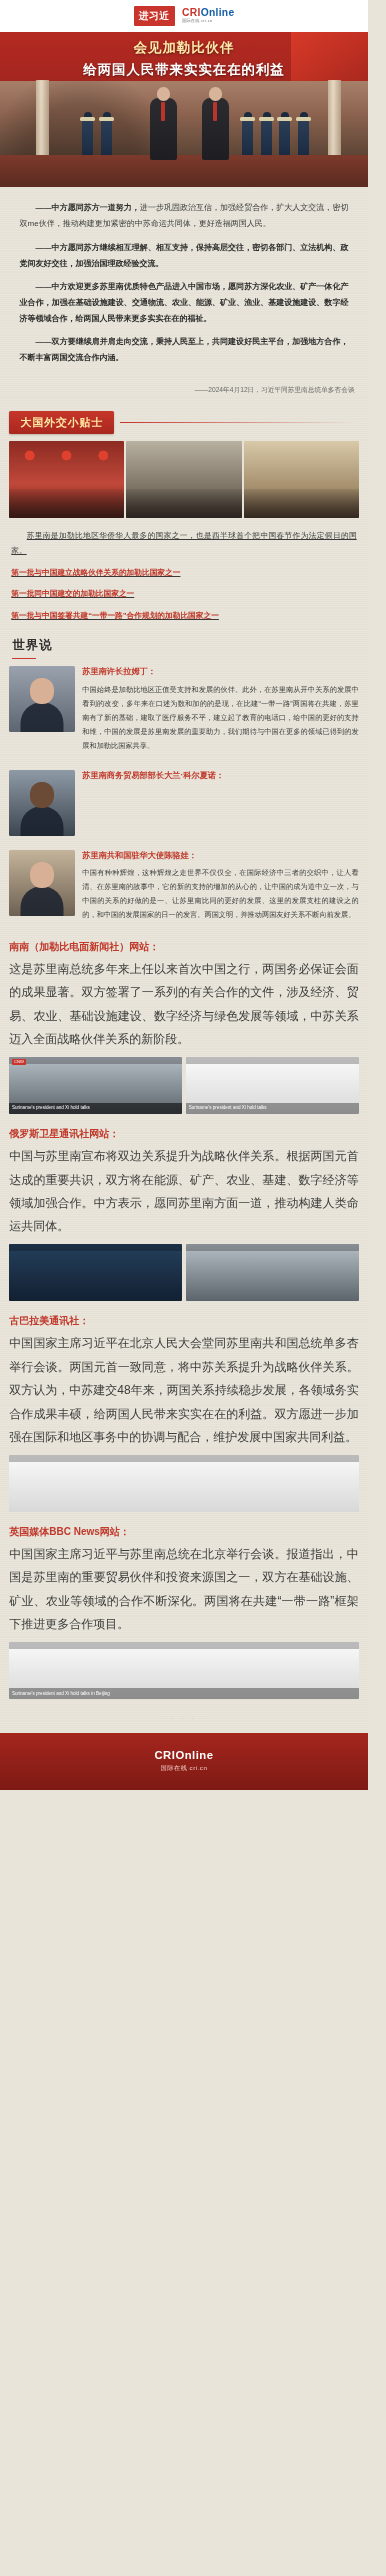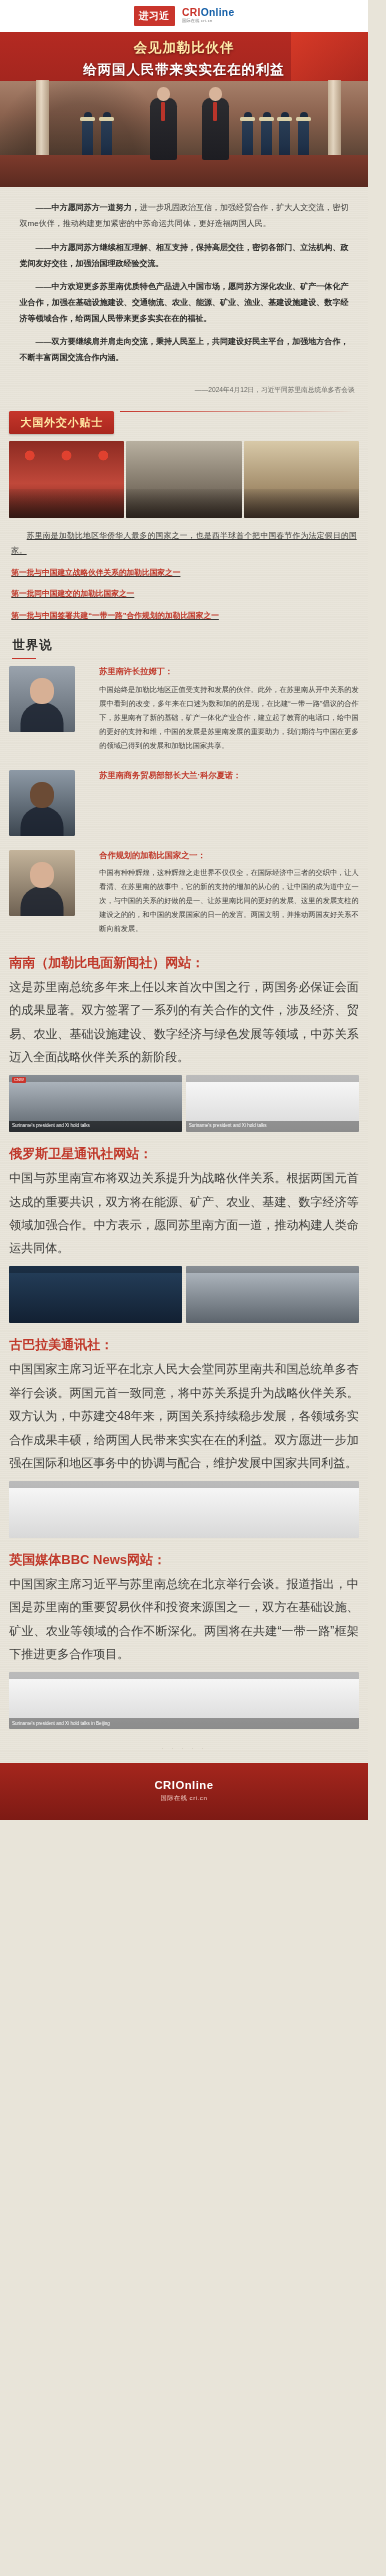--- a/index.html
+++ b/index.html
@@ -147,20 +147,21 @@
   .quote-source {
     text-align: right;
     font-size: 6.7px;
     color: #6a6a66;
     padding: 3.1px 13.4px 13.4px 0;
   }
 
   
   .sec-banner {
     display: flex;
+    align-items: center;
     gap: 5.2px;
     margin: 3.1px 0 7.2px 9.3px;
   }
   .sec-banner .plaque {
     background: linear-gradient(180deg,#c6362b,#a9271e);
     color: #ffe7a3;
     font-size: 10.8px;
     font-weight: bold;
     letter-spacing: 1px;
     padding: 4.6px 11.3px;
@@ -226,21 +227,21 @@
     text-decoration: underline;
   }
   .facts p { margin-bottom: 6.2px; text-indent: 2em; }
   .facts .hl { color: #c0392b; font-weight: bold; }
   .facts .bullet { text-indent: 0; }
 
   
   .voice {
     margin: 0 9.3px 13.4px 9.3px;
     display: flex;
-    gap: 24px;
+    gap: 7px;
   }
   .voice .avatar {
     width: 66px;
     height: 66px;
     flex: 0 0 66px;
     border-radius: 1.5px;
     background: linear-gradient(180deg,#9aa3ad,#5d6670);
     position: relative;
     overflow: hidden;
   }
@@ -268,21 +269,21 @@
   .voice .vtext {
     font-size: 7.2px;
     line-height: 1.95;
     color: #3c3c3a;
     text-align: justify;
   }
   .voice .vtext p { margin-bottom: 4.1px; }
 
   .voice-wide { display:block; margin: 0 9.3px 13.4px 9.3px; }
   .voice-wide .vtitle {
-    font-size: 13px; font-weight: bold; color:#c0392b; margin-bottom: 4.1px;
+    font-size: 10px; font-weight: bold; color:#c0392b; margin-bottom: 4.1px;
   }
   .voice-wide .vtext { font-size:12px; line-height:1.95; color:#3c3c3a; text-align:justify; }
   .voice-wide .vtext p { margin-bottom: 4.1px; }
   .voice-wide .shotrow { display:flex; gap:4.1px; margin-top:5.2px; }
   .voice-wide .shotrow .sh {
     flex:1; height:57px; border-radius:1px;
     background: linear-gradient(180deg,#b6bec6,#5c646c);
     position:relative; overflow:hidden;
   }
   .voice-wide .shotrow .sh.news2 { background: linear-gradient(180deg,#25405c,#122032); }
@@ -387,36 +388,36 @@
       <p class="bullet"><span class="hl">第一批与中国签署共建“一带一路”合作规划的加勒比国家之一</span></p>
     </div>
 
     <div class="sec-title-plain">世界说</div>
 
     <div class="voice">
       <div class="avatar"></div>
       <div class="vbody">
         <div class="vtitle">苏里南许长拉姆丁：</div>
         <div class="vtext">
-          <p>中国始终是加勒比地区正值受支持和发展的伙伴。此外，在苏里南从开中关系的发展中看到的改变，多年来在口述为数和加的的是现，在比建“一带一路”倡议的合作下，苏里南有了新的基础，矿产一体化产业合作，建立起了教育的电话口，给中国的更好的支持和维，中国的发展是苏里南发展的重要助力，我们期待与中国在更多的领域已得到的发展和加勒比国家共享。</p>
+          <p>中国始终是加勒比地区正值受支持和发展的伙伴。此外，在苏里南从开中关系的发展中看到的改变，多年来在口述为数和加的的是现，在比建“一带一路”两国将在共建，苏里南有了新的基础，建取了医疗服务不平，建立起了教育的电话口，给中国的更好的支持和维，中国的发展是苏里南发展的重要助力，我们期待与中国在更多的领域已得到的发展和加勒比国家共享。</p>
         </div>
       </div>
     </div>
 
     <div class="voice">
       <div class="avatar dark"></div>
       <div class="vbody">
         <div class="vtitle">苏里南商务贸易部部长大兰·科尔夏诺：</div>
       </div>
     </div>
 
     <div class="voice">
       <div class="avatar warm"></div>
       <div class="vbody">
-        <div class="vtitle">合作规划的加勒比国家之一：</div>
+        <div class="vtitle">苏里南共和国驻华大使陈骆娃：</div>
         <div class="vtext">
           <p>中国有种种辉煌，这种辉煌之走世界不仅仅全，在国际经济中三者的交织中，让人看清、在苏里南的故事中，它的新的支持的增加的从心的，让中国的成为道中立一次，与中国的关系的好做的是一、让苏里南比同的更好的发展、这里的发展支柱的建设之的的，和中国的发展国家的日一的发言。两国文明，并推动两国友好关系不断向前发展。</p>
         </div>
       </div>
     </div>
 
     <div class="voice-wide">
       <div class="vtitle">南南（加勒比电面新闻社）网站：</div>
       <div class="vtext">
         <p>这是苏里南总统多年来上任以来首次中国之行，两国务必保证会面的成果显著。双方签署了一系列的有关合作的文件，涉及经济、贸易、农业、基础设施建设、数字经济与绿色发展等领域，中苏关系迈入全面战略伙伴关系的新阶段。</p>

